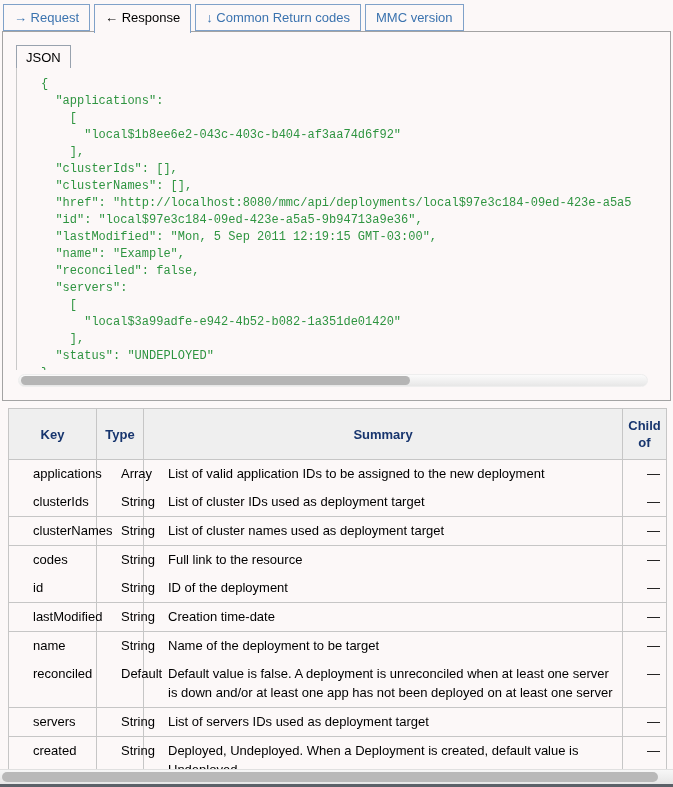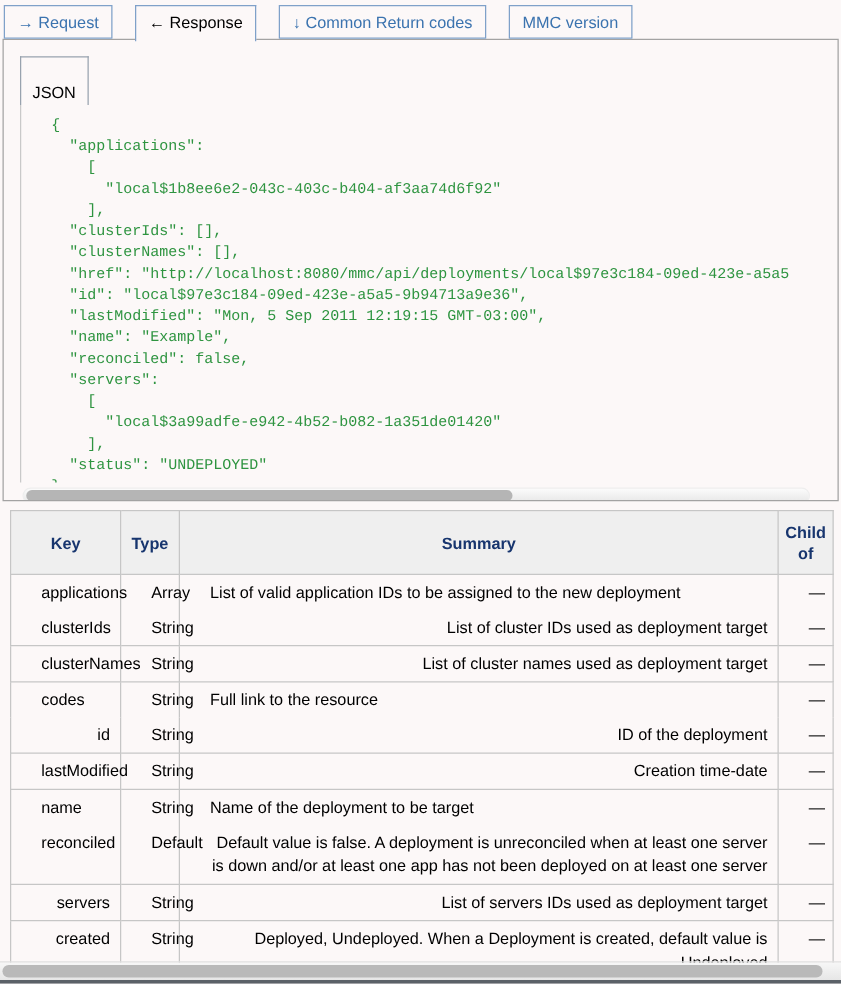--- a/index.html
+++ b/index.html
@@ -13,21 +13,21 @@
   html,body{width:673px;height:787px;overflow:hidden;}
   body{
     background:var(--page-bg);
     font-family:"Liberation Sans", sans-serif;
     position:relative;
   }
   
   .tabbar{
     display:flex;
     align-items:center;
-    gap:18px;
+    gap:4px;
     padding:4px 0 0 3px;
     position:relative;
     z-index:3;
   }
   .tab{
     border:1px solid var(--tab-border);
     background:var(--page-bg);
     color:var(--accent-blue);
     font-size:13px;
     padding:5px 10px 5px 10px;
@@ -51,21 +51,21 @@
     z-index:1;
   }
   .code-tab{
     display:inline-block;
     margin:13px 0 0 13px;
     border:1px solid #98a2ae;
     border-bottom:none;
     background:var(--page-bg);
     font-size:13px;
     color:#000;
-    padding:20px 9px 3px 9px;
+    padding:4px 9px 3px 9px;
     position:relative;
     z-index:2;
   }
   .code-block{
     margin:0 16px 0 13px;
     border-left:1px solid #c9c9c9;
     padding:8px 0 6px 24px;
     font-family:"Liberation Mono","DejaVu Sans Mono",monospace;
     font-size:12px;
     line-height:17px;
@@ -115,21 +115,20 @@
     border-right:1px solid #c6c6c6;
     border-bottom:none;
     padding:4px 8px 5px 24px;
     line-height:19px;
     vertical-align:top;
     color:#000;
     background:var(--page-bg);
   }
   table.spec tr.group-end td{
     border-bottom:1px solid #c6c6c6;
-    text-align:right;
   }
   table.spec tr:last-child td{
     border-bottom:1px solid #bbb;
   }
   
   .page-scrollbar{
     position:absolute;
     left:0;bottom:3px;
     width:673px;height:15px;
     background:linear-gradient(#f7f7f7,#e6e6e6);

